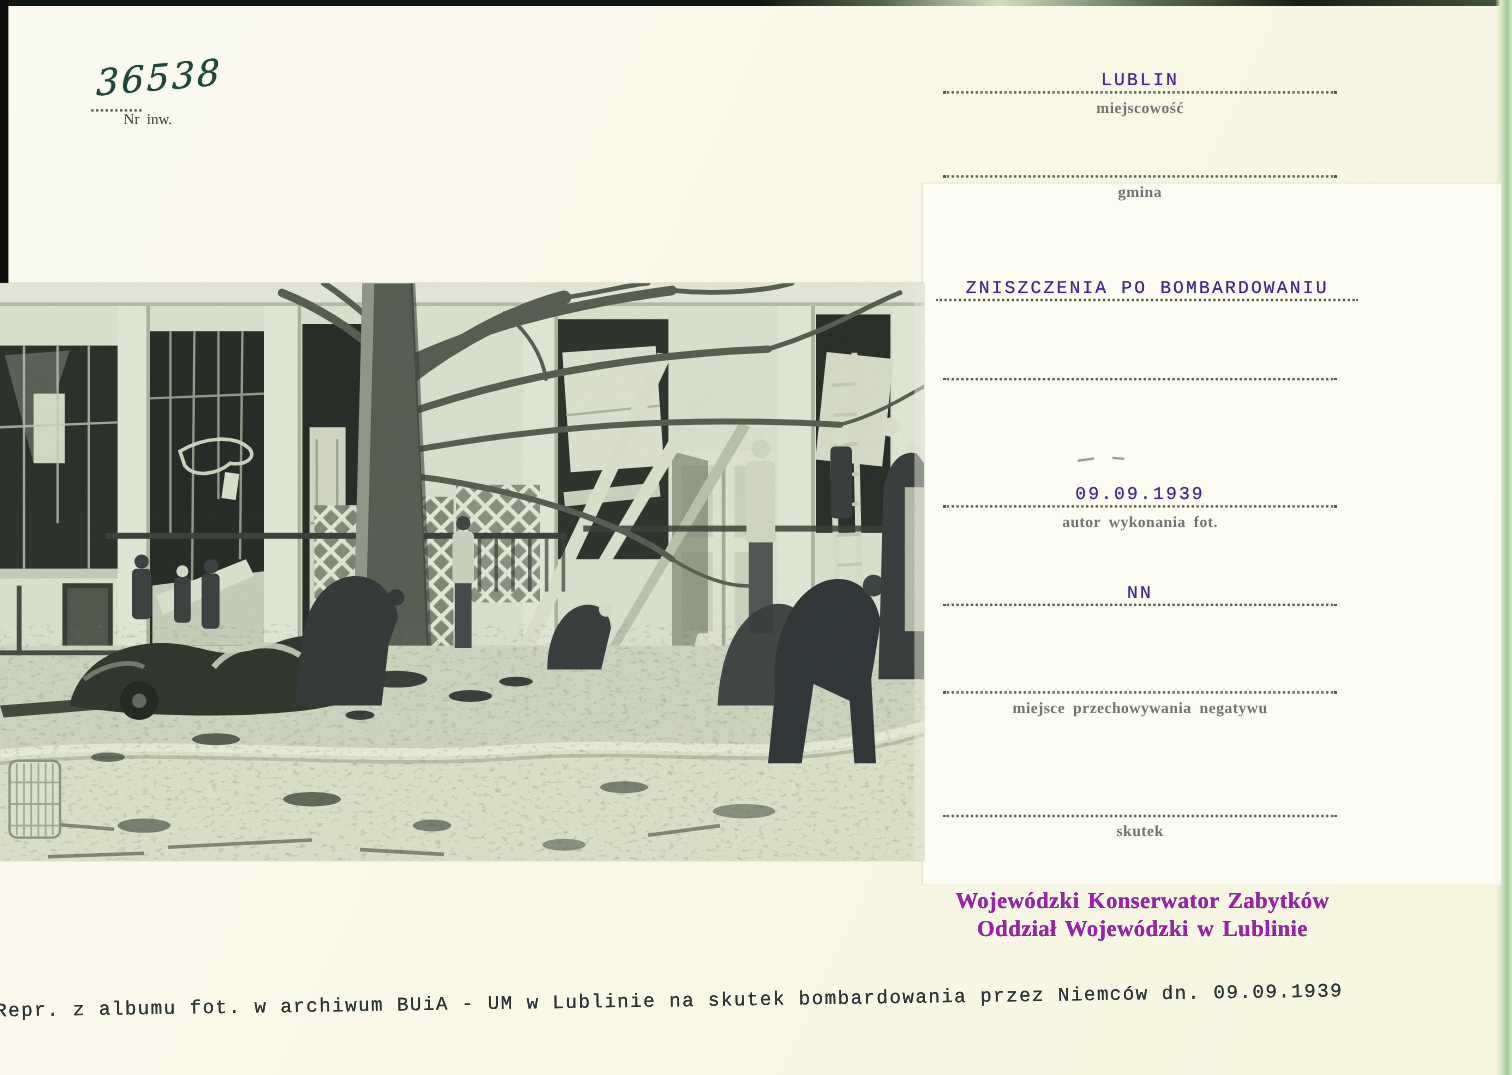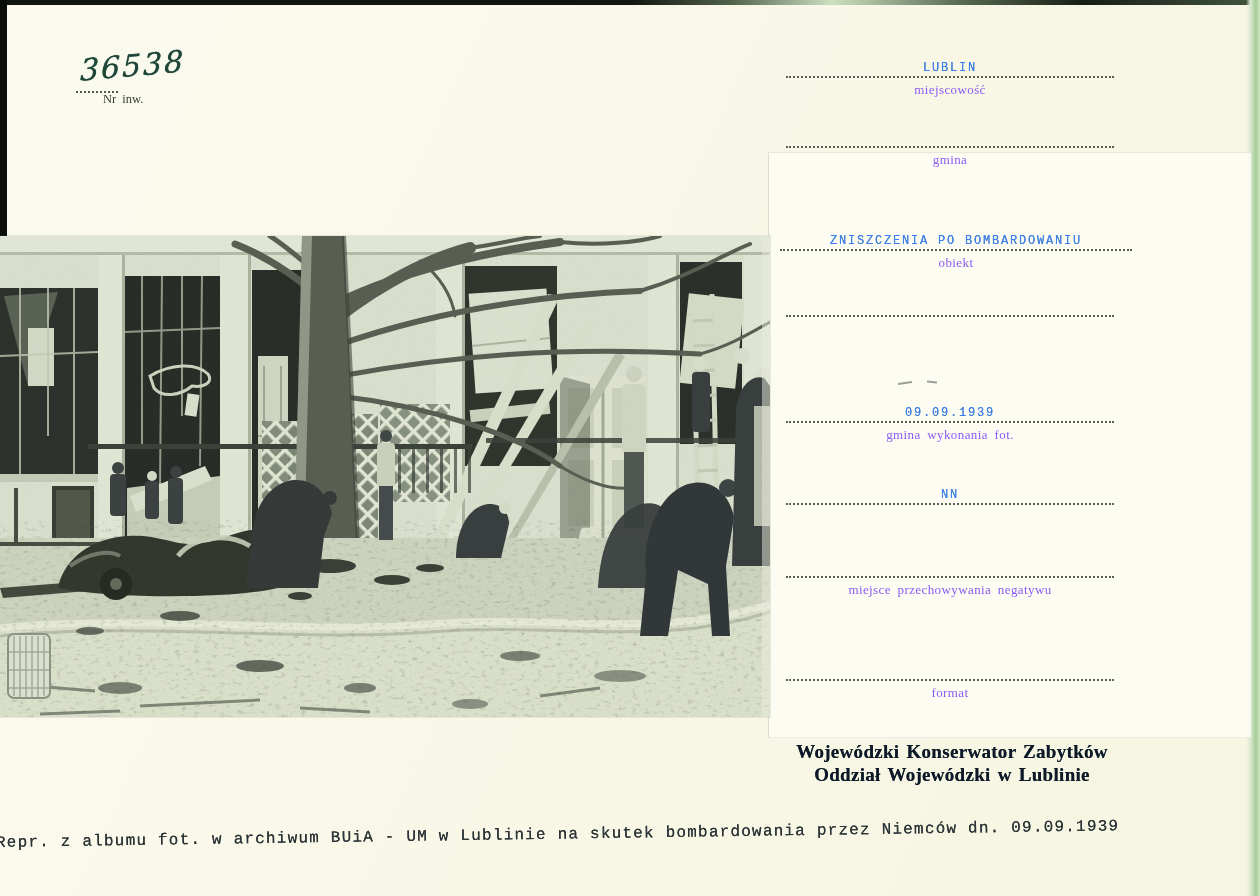--- a/index.html
+++ b/index.html
@@ -21,33 +21,33 @@
     border-bottom:1px solid rgba(214,216,195,.4);}
   
   .inv-num{left:80px;top:48px;font-family:"DejaVu Serif",serif;font-style:italic;
     font-size:30px;color:#1e473a;letter-spacing:2px;transform:rotate(-5deg) skewX(-6deg);
     text-shadow:0 0 .7px #1e473a;}
   .inv-dots{left:76px;top:89px;width:42px;height:2px;border-bottom:2px dotted #4e5b50;}
   .inv-label{left:103px;top:92px;font-size:12.5px;color:#333f36;word-spacing:3px;}
   
   .field{position:absolute;left:786px;width:328px;text-align:center;}
   .field-value{height:20px;line-height:20px;font-family:"Liberation Mono",monospace;
-    font-size:12px;letter-spacing:1.8px;color:#3b82f6;white-space:nowrap;
+    font-size:15px;letter-spacing:1.8px;color:#4c1d95;white-space:nowrap;
     text-shadow:0 0 .6px rgba(68,112,127,.9);margin-bottom:-4px;}
   .dots{height:2px;border-bottom:2px dotted #57614f;}
-  .field-label{margin-top:4px;font-size:13px;color:#8b5cf6;letter-spacing:.4px;word-spacing:3px;}
+  .field-label{margin-top:4px;font-size:13px;color:#737373;letter-spacing:.4px;word-spacing:3px;font-weight:bold;}
   .f0{top:58px}.f1{top:144px}
   .f2{top:231px;left:780px;width:352px}
   .f3{top:313px}.f4{top:403px}.f5{top:485px}.f6{top:574px}.f7{top:661px}
   .pencil-mark{height:0;border-top:2px solid #9aa096;}
   .pm1{left:898px;top:382px;width:14px;transform:rotate(-8deg);}
   .pm2{left:927px;top:381px;width:10px;transform:rotate(5deg);}
   
   .stamp{left:772px;top:741px;width:360px;text-align:center;font-weight:bold;
-    font-size:19px;line-height:22.5px;color:#0f172a;letter-spacing:.3px;word-spacing:2px;
+    font-size:19px;line-height:22.5px;color:#a21caf;letter-spacing:.3px;word-spacing:2px;
     text-shadow:0 0 .5px #2d5b41;}
   
   .caption{left:-4px;top:834px;width:1190px;font-family:"Liberation Mono",monospace;
     font-size:16px;color:#2b3436;letter-spacing:1.2px;white-space:nowrap;
     transform:rotate(-0.85deg);transform-origin:0 50%;text-shadow:0 0 .4px #2b3436;}
   
   .photo{left:0;top:236px;width:770px;height:481px;box-shadow:0 0 0 1px rgba(120,130,110,.15);}
   .photo svg{display:block;width:100%;height:100%;}
 </style>
 </head>
@@ -67,45 +67,44 @@
   <div class="dots"></div>
   <div class="field-label">miejscowość</div>
 </div>
 <div class="field f1">
   <div class="dots"></div>
   <div class="field-label">gmina</div>
 </div>
 <div class="field f2">
   <div class="field-value">ZNISZCZENIA PO BOMBARDOWANIU</div>
   <div class="dots"></div>
-  <div class="field-label">obiekt</div>
 </div>
 <div class="field f3">
   <div class="dots"></div>
   <div class="field-label"></div>
 </div>
 <div class="abs pencil-mark pm1"></div>
 <div class="abs pencil-mark pm2"></div>
 <div class="field f4">
   <div class="field-value">09.09.1939</div>
   <div class="dots"></div>
-  <div class="field-label">gmina wykonania fot.</div>
+  <div class="field-label">autor wykonania fot.</div>
 </div>
 <div class="field f5">
   <div class="field-value">NN</div>
   <div class="dots"></div>
 </div>
 <div class="field f6">
   <div class="dots"></div>
   <div class="field-label">miejsce przechowywania negatywu</div>
 </div>
 <div class="field f7">
   <div class="field-value"></div>
   <div class="dots"></div>
-  <div class="field-label">format</div>
+  <div class="field-label">skutek</div>
 </div>
 
 <div class="abs stamp">
   <div>Wojewódzki Konserwator Zabytków</div>
   <div>Oddział Wojewódzki w Lublinie</div>
 </div>
 
 <div class="abs caption">Repr. z albumu fot. w archiwum BUiA - UM w Lublinie na skutek bombardowania przez Niemców dn. 09.09.1939</div>
 
 <div class="abs photo">

